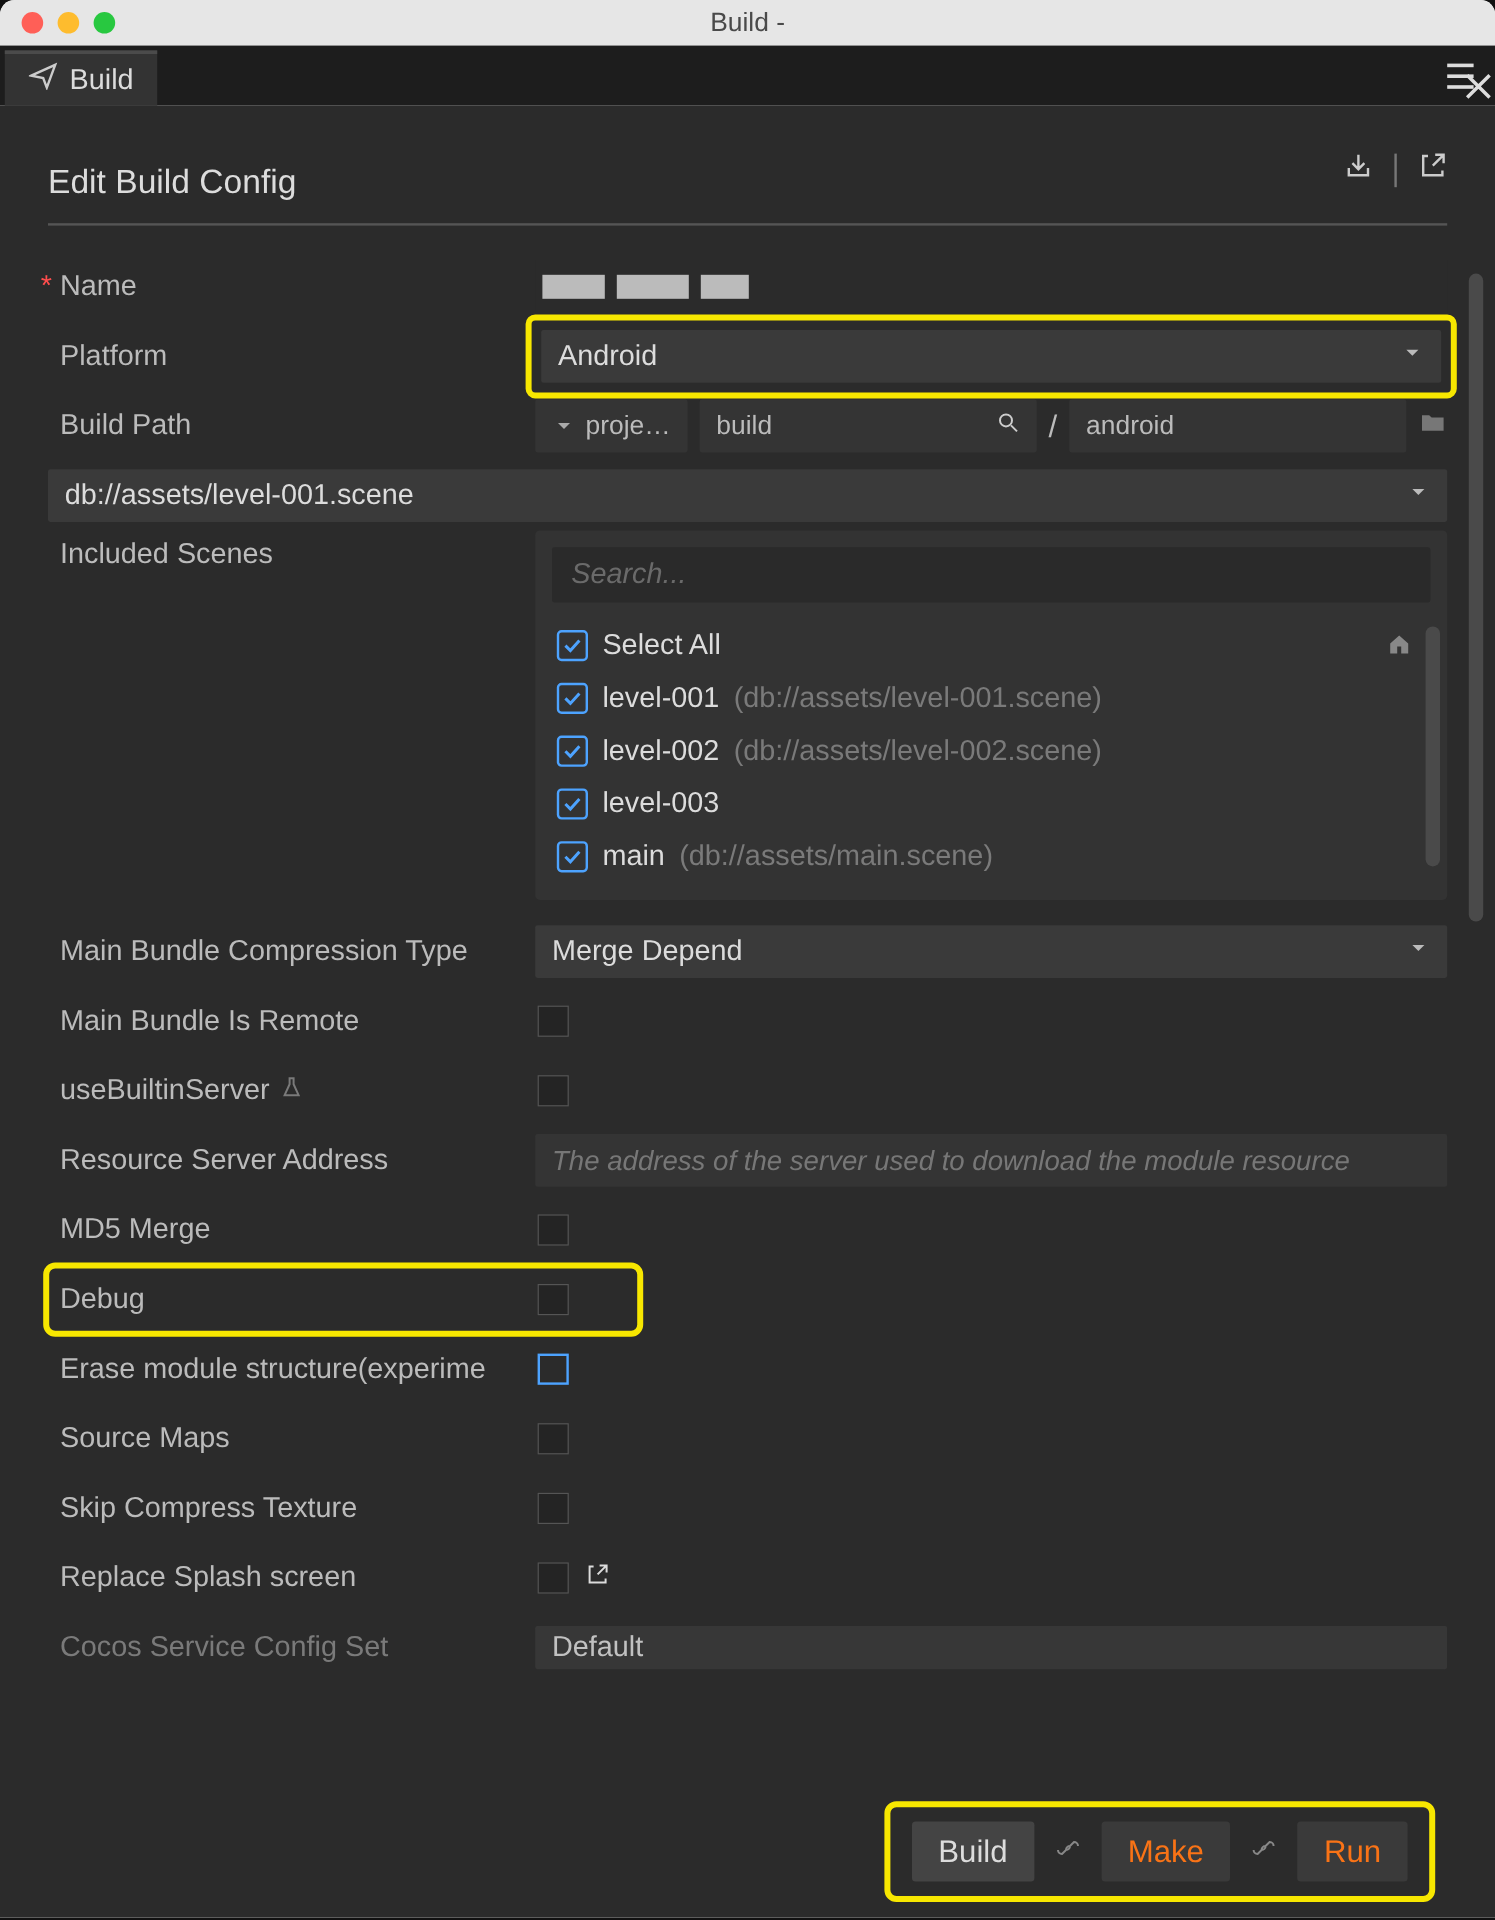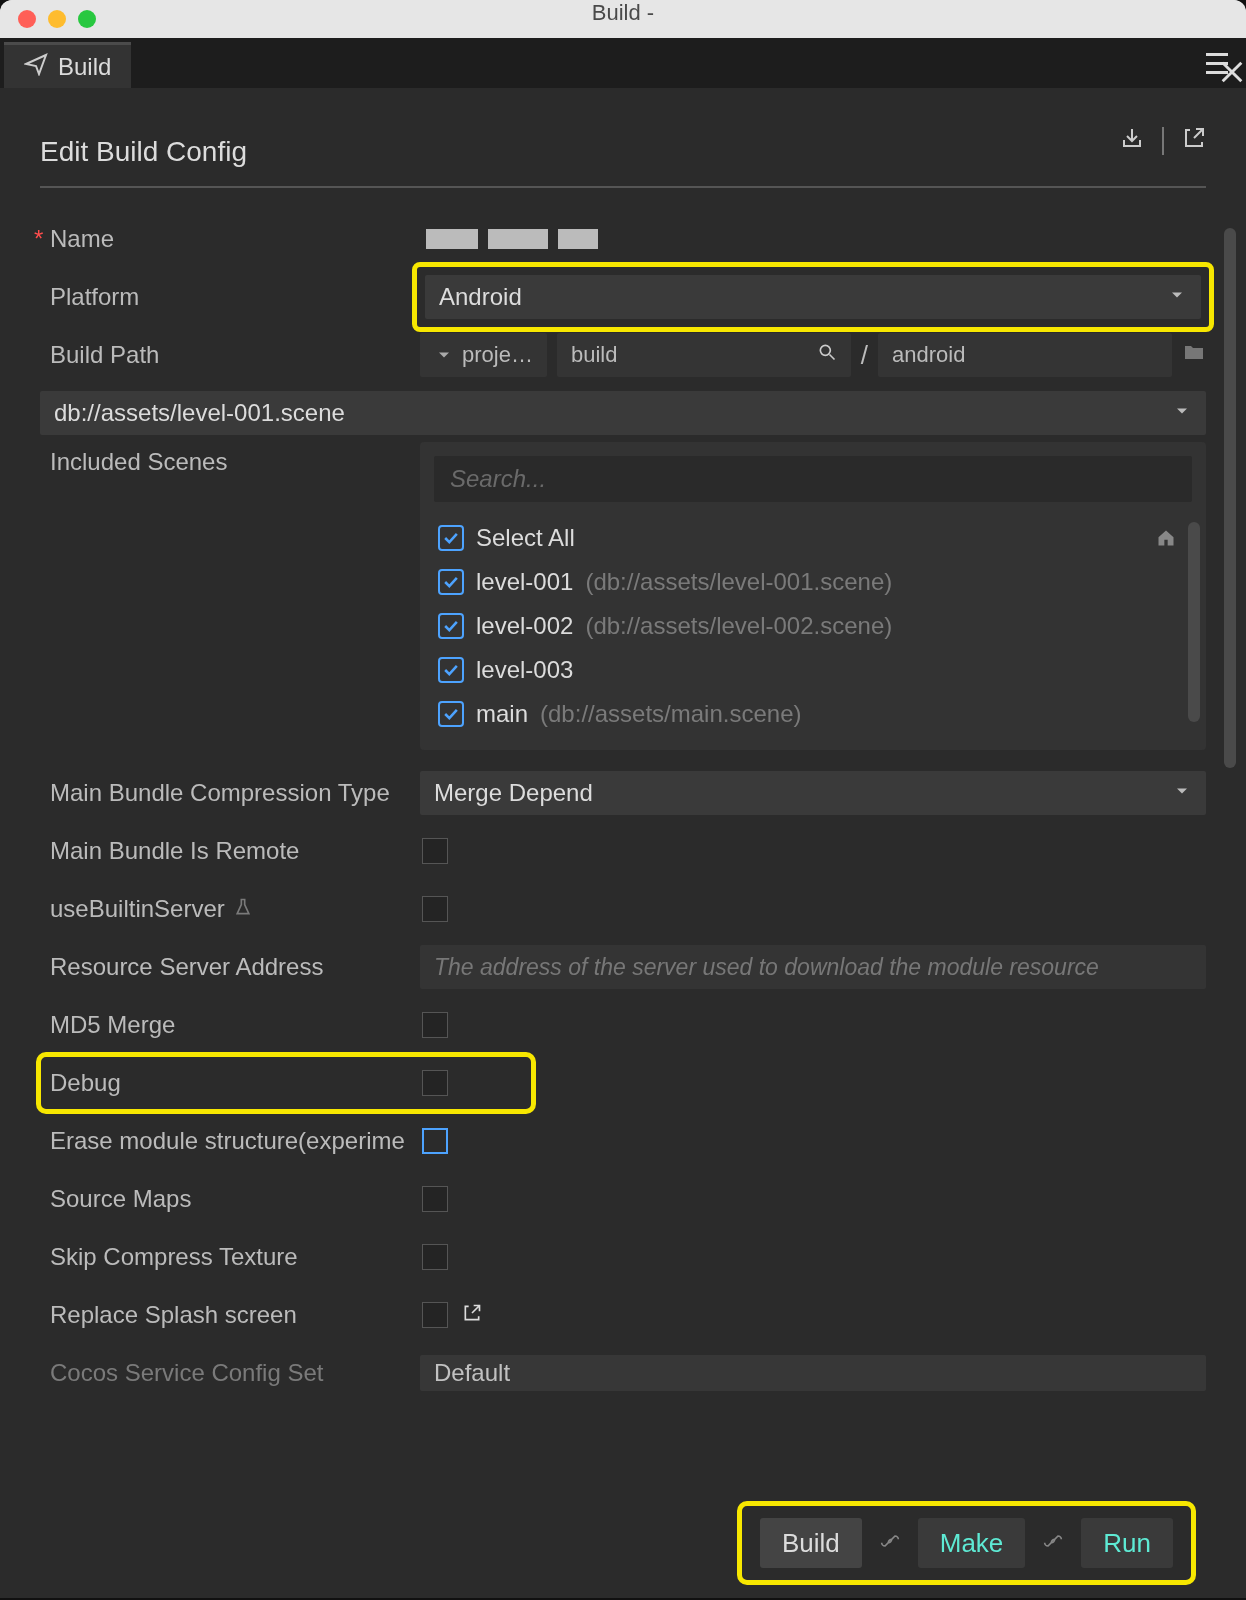--- a/index.html
+++ b/index.html
@@ -40,20 +40,21 @@
     border-radius: 12px 12px 0 0;
     overflow: hidden;
     position: relative;
     display: flex;
     flex-direction: column;
   }
   .titlebar {
     height: 38px;
     background: var(--bg-titlebar);
     display: flex;
+    align-items: center;
     justify-content: center;
     position: relative;
     color: #4a4a4a;
     font-size: 22px;
     border-radius: 12px 12px 0 0;
   }
   .traffic {
     position: absolute; left: 18px; top: 10px;
     display: flex; gap: 12px;
   }
@@ -109,21 +110,21 @@
     display: flex; align-items: center; justify-content: center;
   }
   .close-icon svg { stroke: #ddd; }
   .form {
     margin-top: 22px;
     position: relative;
   }
   .row {
     display: flex; align-items: center;
     min-height: 58px;
-    gap: 0;
+    gap: 26px;
   }
   .row.top { align-items: flex-start; }
   .lbl {
     width: 380px;
     min-width: 380px;
     padding-left: 10px;
     font-size: 24px;
     color: var(--text-dim);
     display: flex; align-items: center; gap: 8px;
     position: relative;
@@ -242,21 +243,21 @@
     padding: 12px 18px;
     display: flex; align-items: center; gap: 18px;
   }
   .btn {
     height: 50px; padding: 0 22px;
     background: var(--bg-button);
     color: var(--text); font-size: 26px;
     display: flex; align-items: center; justify-content: center;
     border-radius: 3px;
   }
-  .btn.dim { background: #3a3a3a; color: #5eead4; }
+  .btn.dim { background: #3a3a3a; color: #f97316; }
   .linkico svg { stroke: #888; }
   .name-redact {
     display: flex; gap: 10px; align-items: center;
   }
   .name-redact div {
     height: 20px; background: #bbb;
   }
   .blank-name {
     height: 44px; flex: 1;
     background: var(--bg-panel);

